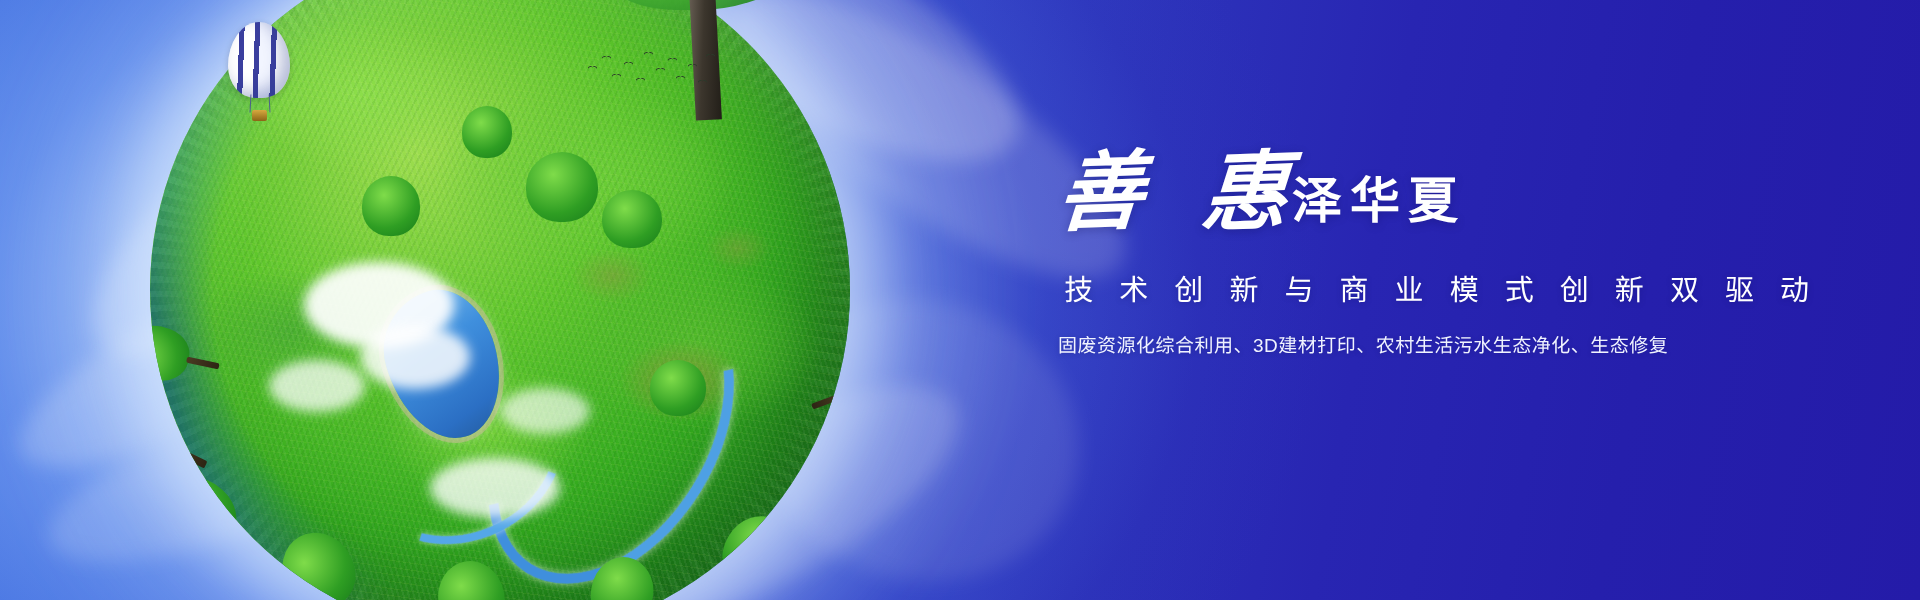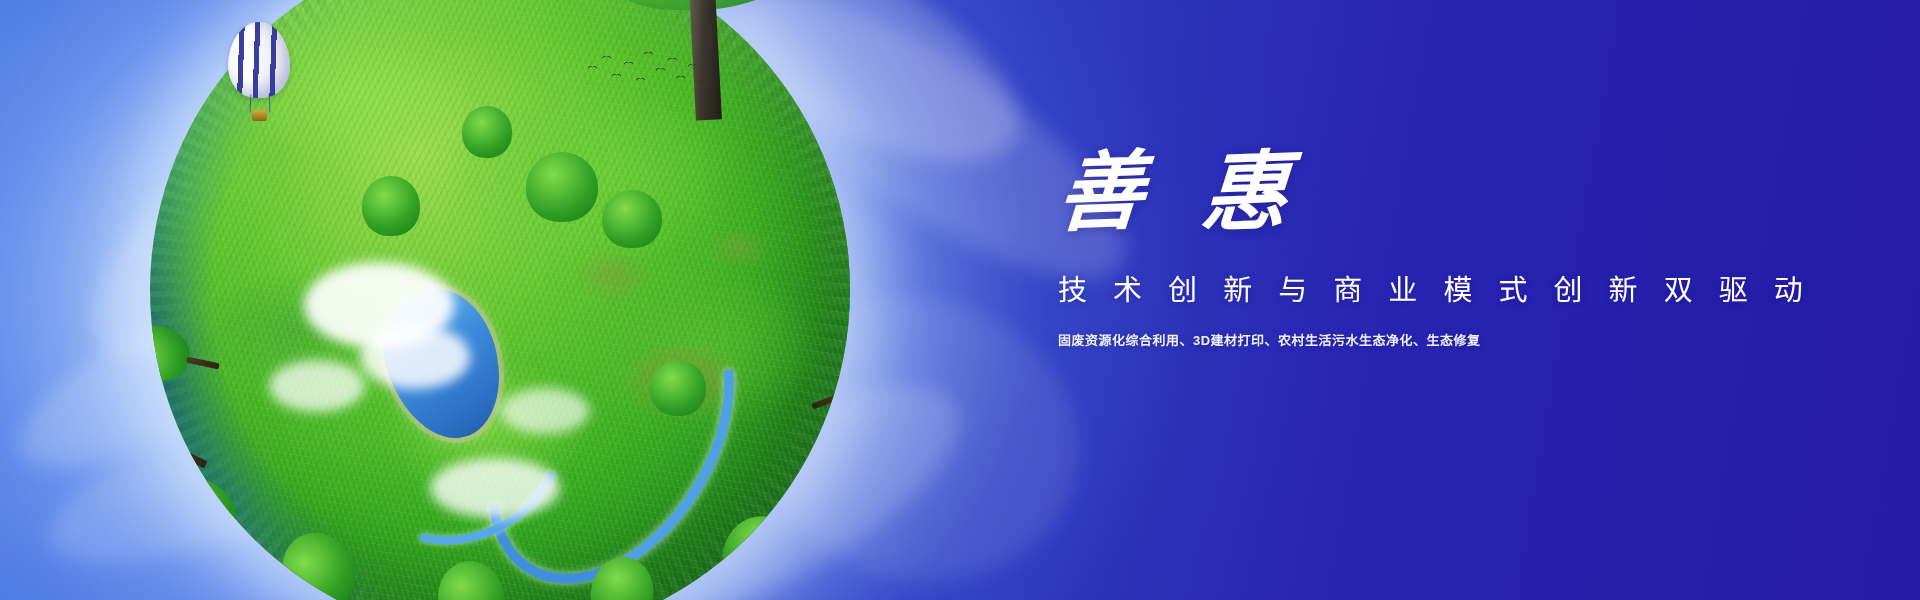--- a/index.html
+++ b/index.html
@@ -207,27 +207,26 @@
   .hl-small{
     font-family:"Liberation Serif","DejaVu Serif",serif;
     font-size:50px;font-weight:700;letter-spacing:8px;
     padding-bottom:10px;
   }
   .hl-gap{width:54px;flex:0 0 54px;}
 
   .subtitle{
     margin-top:30px;color:#ffffff;
     font-size:29px;font-weight:400;letter-spacing:9px;
-    white-space:nowrap;text-shadow:0 1px 6px rgba(10,10,80,.28);
+    white-space:nowrap;text-shadow:0 1px 6px rgba(10,10,80,.28);text-align:right;
   }
   .desc{
     margin-top:22px;color:#f0f3ff;
-    font-size:13px;letter-spacing:0.5px;white-space:nowrap;
+    font-size:19px;letter-spacing:0.5px;white-space:nowrap;
     text-shadow:0 1px 5px rgba(10,10,80,.25);
-    font-weight:bold;
   }
   .cta{
     margin-top:26px;display:inline-flex;align-items:center;justify-content:center;
     gap:9px;width:138px;height:42px;box-sizing:border-box;
     border:1px solid rgba(255,255,255,.92);border-radius:3px;
     color:#ffffff;font-size:17px;letter-spacing:1px;
     background:transparent;cursor:pointer;
   }
   .cta .chev{font-size:15px;line-height:1;opacity:.95;}
 </style>
@@ -344,20 +343,21 @@
     <div class="bird" style="left:112px;top:32px;"></div>
     <div class="bird" style="left:120px;top:6px;"></div>
   </div>
 
   <div class="copy">
 
     <div class="headline">
       <span class="hl-big">善</span>
       <span class="hl-gap"></span>
       <span class="hl-big">惠</span>
+      <span class="hl-small">泽华夏</span>
     </div>
 
     <div class="subtitle">技 术 创 新 与 商 业 模 式 创 新 双 驱 动</div>
 
     <div class="desc">固废资源化综合利用、3D建材打印、农村生活污水生态净化、生态修复</div>
 
 
   </div>
 </div>
 

